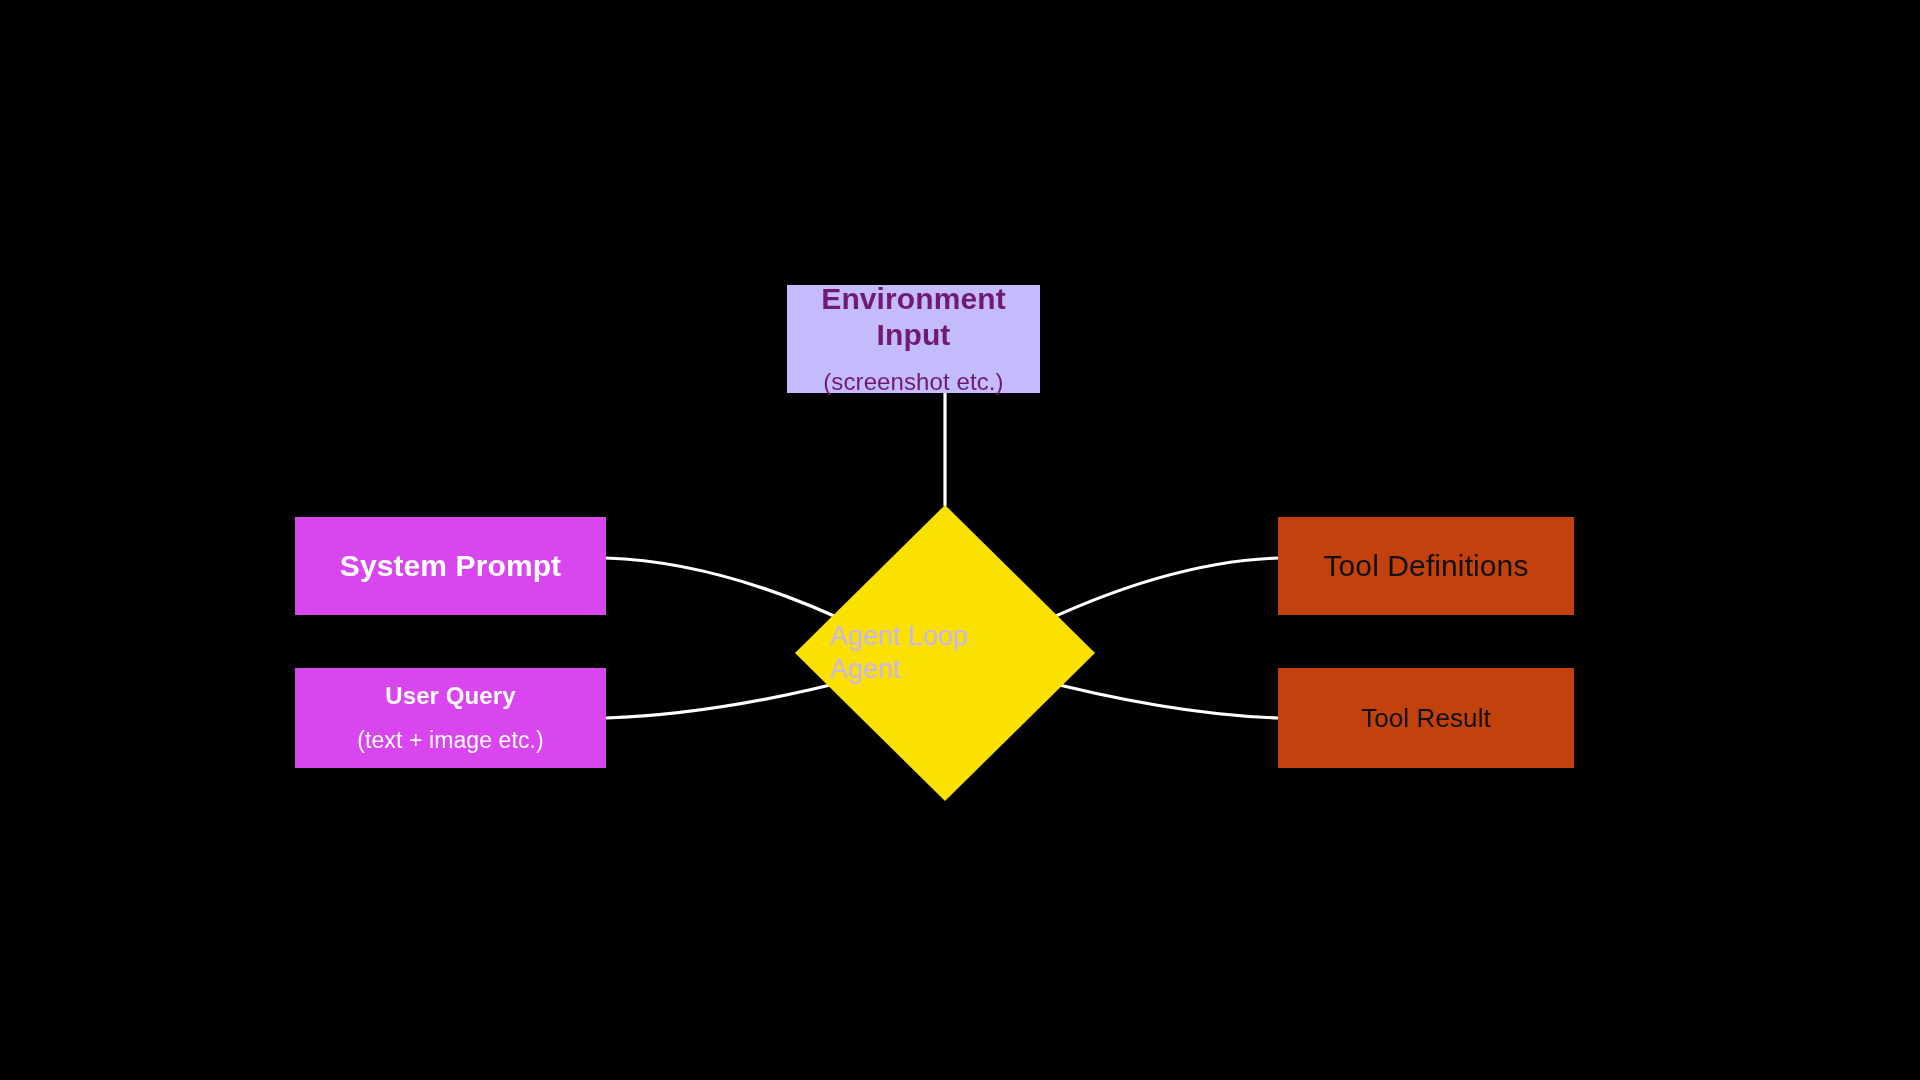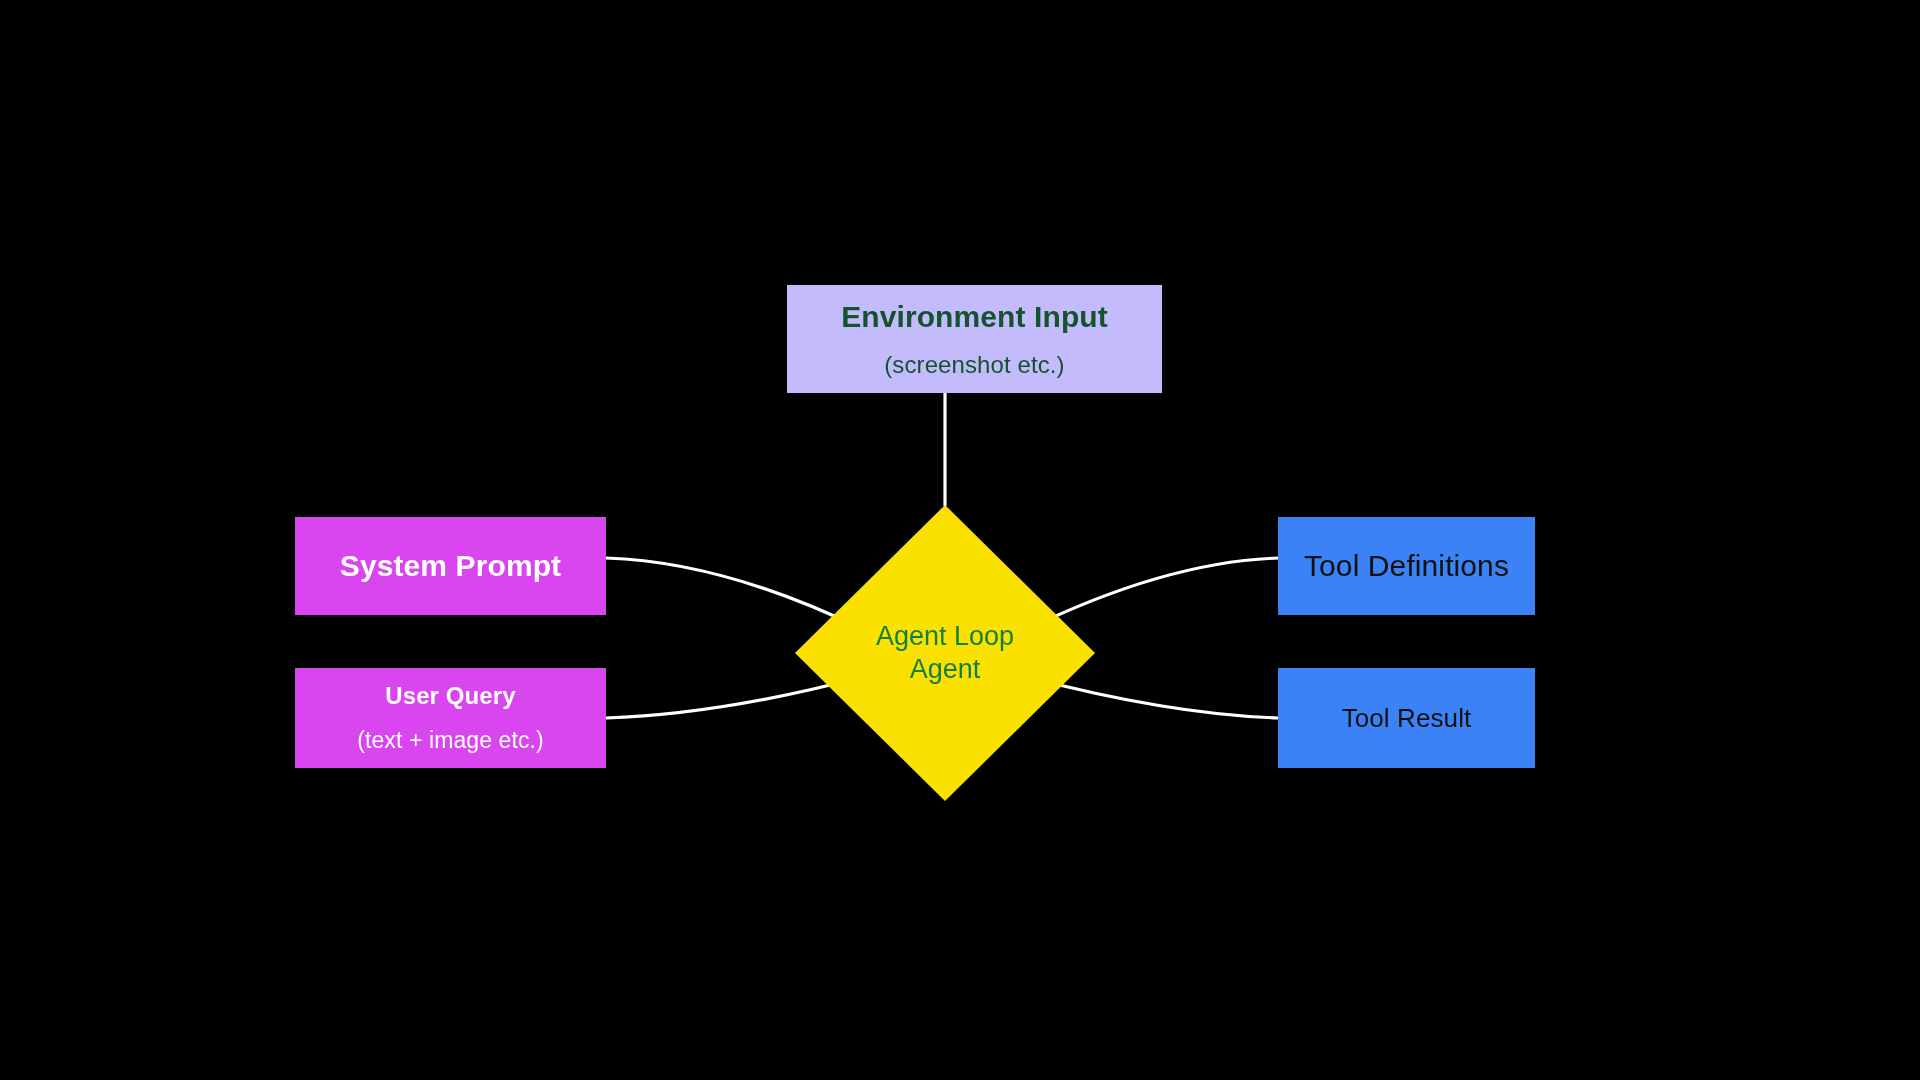--- a/index.html
+++ b/index.html
@@ -63,24 +63,24 @@
     font-size: 24px;
     font-weight: 400;
     margin-top: 16px;
     letter-spacing: 0.1px;
   }
 
   
   #node-environment-input {
     left: 787px;
     top: 285px;
-    width: 375px;
+    width: 253px;
     height: 108px;
     background: #C3BBFB;
-    color: #14532d;
+    color: #701a75;
   }
   #node-environment-input .node-title { font-size: 30px; }
   #node-environment-input .node-sub   { font-size: 24px; }
 
   
   #node-system-prompt,
   #node-user-query {
     left: 295px;
     width: 311px;
     background: #d946ef;
@@ -89,22 +89,22 @@
   #node-system-prompt { top: 517px; height: 98px; }
   #node-user-query    { top: 668px; height: 100px; }
   #node-system-prompt .node-title { font-size: 30px; }
   #node-user-query .node-title    { font-size: 24px; }
   #node-user-query .node-sub      { font-size: 23px; }
 
   
   #node-tool-definitions,
   #node-tool-result {
     left: 1278px;
-    width: 257px;
-    background: #3b82f6;
+    width: 296px;
+    background: #c2410c;
     color: #111111;
   }
   #node-tool-definitions { top: 517px; height: 98px; }
   #node-tool-result      { top: 668px; height: 100px; }
   #node-tool-definitions .node-title { font-size: 30px; font-weight: 400; }
   #node-tool-result .node-title      { font-size: 26px; font-weight: 400; }
 
   
   #node-agent-loop-memory {
     position: absolute;
@@ -121,25 +121,25 @@
     left: 0;
     top: 0;
     width: 100%;
     height: 100%;
     background: #FAE100;
     clip-path: polygon(50% 0%, 100% 50%, 50% 100%, 0% 50%);
   }
   #node-agent-loop-memory .diamond-label {
     position: relative;
     z-index: 2;
-    color: #15803d;
+    color: #c4b5fd;
     font-size: 27px;
     font-weight: 400;
     line-height: 1.22;
-    text-align: center;
+    text-align: left;
     width: 230px;
   }
   #node-agent-loop-memory .diamond-label .l1,
   #node-agent-loop-memory .diamond-label .l2 {
     display: block;
   }
 </style>
 </head>
 <body>
 

